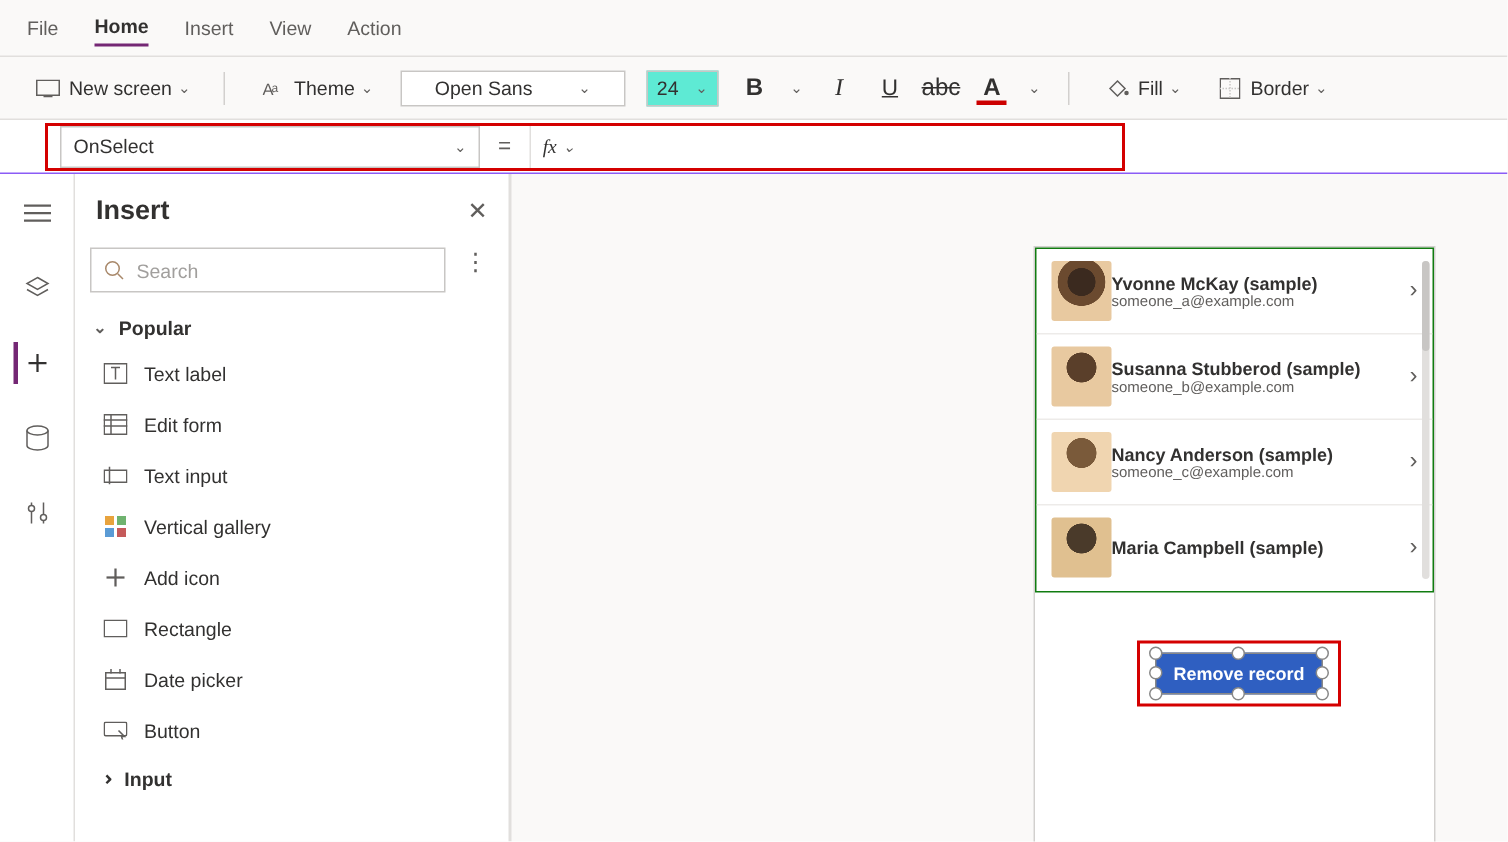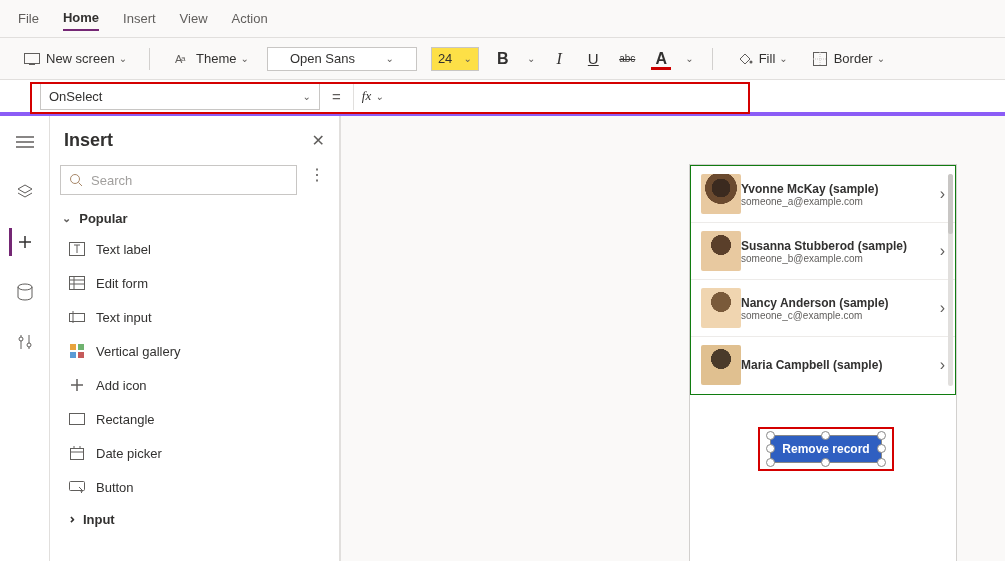--- a/index.html
+++ b/index.html
@@ -8,32 +8,32 @@
   
   .menubar { display: flex; align-items: center; height: 38px; padding: 0 18px; border-bottom: 1px solid #e1dfdd; background: #faf9f8; gap: 24px; }
   .menubar-item { color: #605e5c; cursor: pointer; padding: 4px 0; }
   .menubar-item.active { color: #323130; font-weight: 600; border-bottom: 2px solid #742774; }
   
   
   .toolbar { display: flex; align-items: center; height: 42px; padding: 0 18px; border-bottom: 1px solid #e1dfdd; background: #faf9f8; gap: 14px; }
   .toolbar-btn { display: flex; align-items: center; gap: 4px; cursor: pointer; padding: 2px 4px; }
   .chev { font-size: 10px; color: #605e5c; }
   .font-select { width: 150px; height: 24px; border: 1px solid #c8c6c4; background: #fff; display: flex; align-items: center; justify-content: space-between; padding: 0 22px; font-size: 13px; }
-  .size-select { width: 48px; height: 24px; border: 1px solid #c8c6c4; background: #fde047; display: flex; align-items: center; justify-content: space-between; padding: 0 6px; font-size: 13px; }
+  .size-select { width: 48px; height: 24px; border: 1px solid #c8c6c4; background: #5eead4; display: flex; align-items: center; justify-content: space-between; padding: 0 6px; font-size: 13px; }
   .tb-ic { width: 20px; display: inline-flex; justify-content: center; font-size: 15px; }
   .bold { font-weight: bold; font-size: 16px; }
   .ital { font-style: italic; font-family: Georgia, serif; font-size: 16px; }
   .uline { text-decoration: underline; font-size: 15px; }
-  .strike { text-decoration: line-through; font-size: 10px; }
+  .strike { text-decoration: line-through; font-size: 16px; }
   .font-color { position: relative; font-size: 16px; font-weight: bold; }
   .font-color::after { content:""; position:absolute; left:0; right:0; bottom:-2px; height:3px; background:#c00; }
   .divider-v { width:1px; height:22px; background:#d2d0ce; margin:0 4px; }
   
   
-  .formula-row { display:flex; align-items:center; height:36px; border-bottom:4px solid #8b5cf6; background:#fff; position: relative; }
+  .formula-row { display:flex; align-items:center; height:36px; border-bottom:1px solid #8b5cf6; background:#fff; position: relative; }
   .formula-highlight { position:absolute; top:2px; left:30px; width:720px; height:32px; border:2px solid #d40000; pointer-events:none; }
   .prop-select { width:280px; height:28px; border:1px solid #c8c6c4; display:flex; align-items:center; justify-content:space-between; padding:0 8px; margin-left:40px; background:#fff; font-size:13px; }
   .eq { padding:0 12px; font-size:15px; color:#605e5c; }
   .fx-btn { display:flex; align-items:center; gap:4px; padding:0 8px; border-left:1px solid #e1dfdd; height:28px; font-style:italic; font-family:Georgia,serif; }
   .formula-input { flex:1; padding:0 10px; font-family: Consolas, monospace; font-size:14px; }
   .tok-blue { color:#0000cc; }
   .tok-teal { color:#008080; }
   .tok-ital { color:#666; font-style:italic; border-bottom:1px solid #aaa; }
   .tok-black { color:#111; }
   .cursor-bar { border-right:1px solid #000; }

